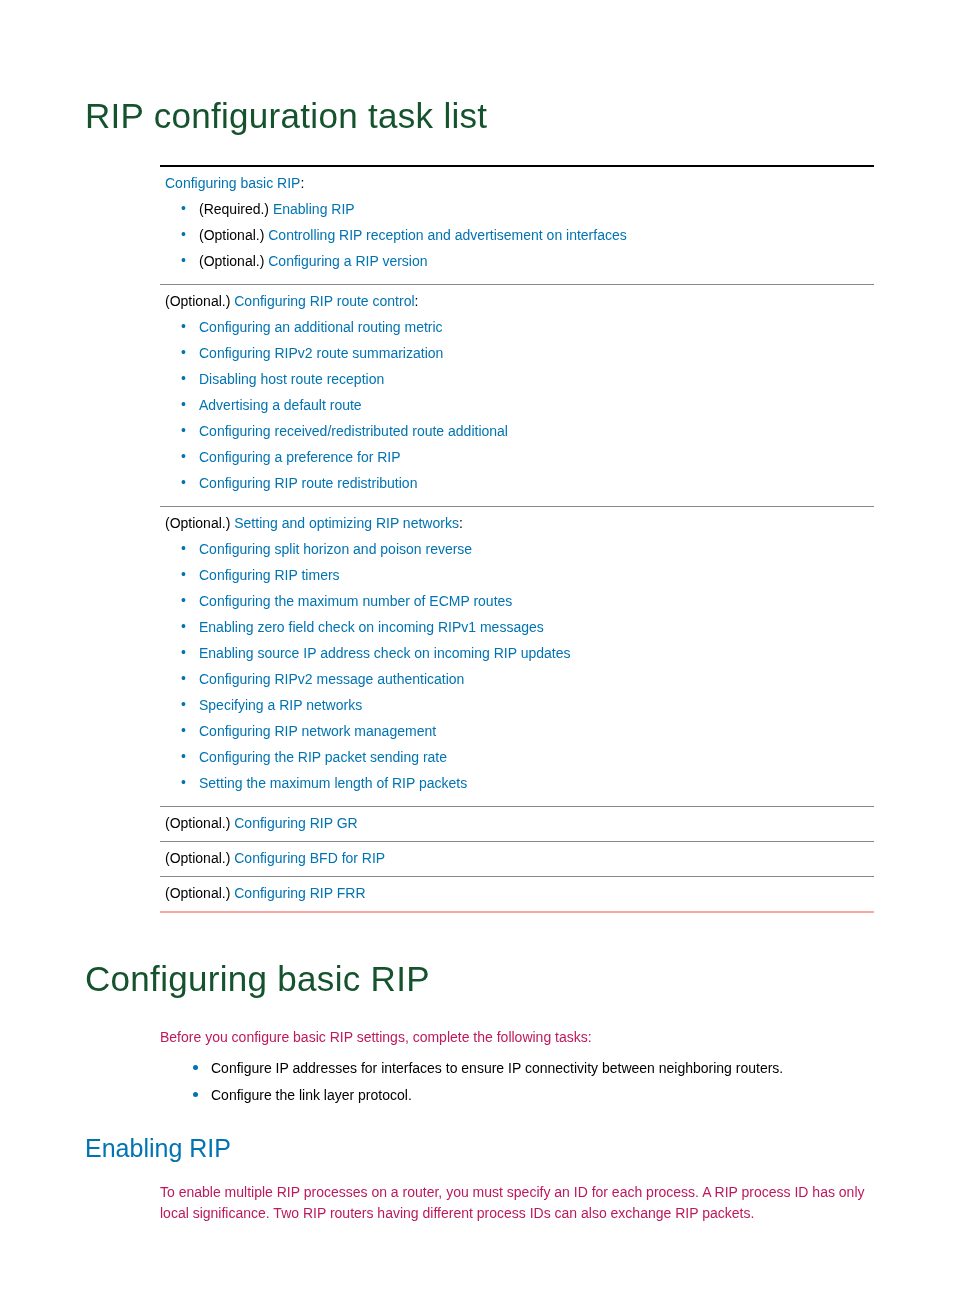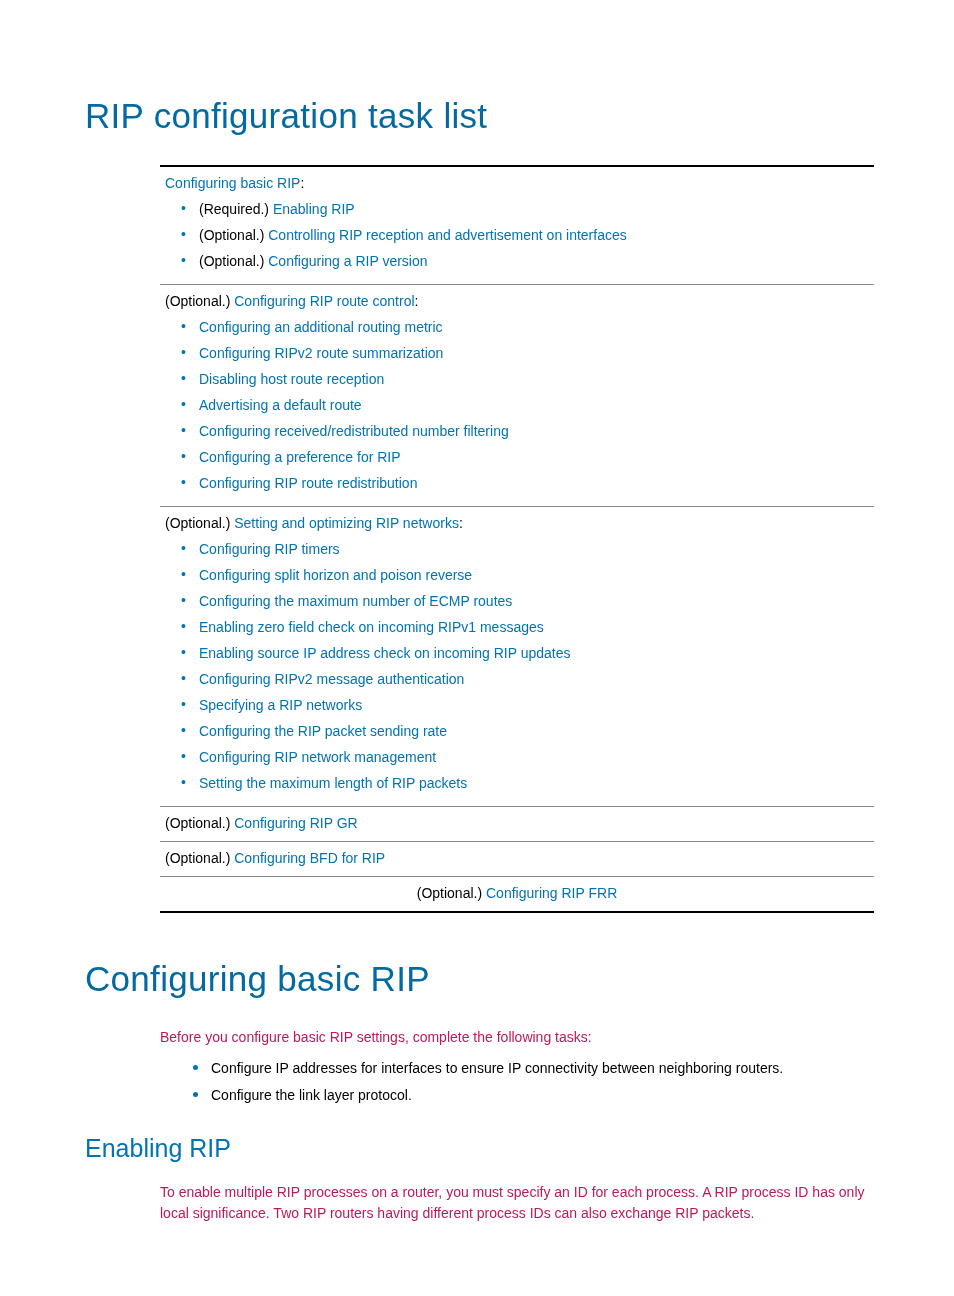--- a/index.html
+++ b/index.html
@@ -8,21 +8,21 @@
     padding: 90px 80px 60px 85px;
     color: #000;
     width: 954px;
     box-sizing: border-box;
     font-size: 14px;
     line-height: 1.5;
   }
   h1 {
     font-family: "Helvetica Neue", Arial, sans-serif;
     font-weight: 300;
-    color: #0369a1;
+    color: #14532d;
     font-size: 35px;
     margin: 0 0 22px 0;
     letter-spacing: 0.3px;
   }
   h2 {
     font-family: "Helvetica Neue", Arial, sans-serif;
     font-weight: 300;
     color: #0073b3;
     font-size: 25px;
     margin: 24px 0 14px 0;
@@ -36,21 +36,21 @@
     border-bottom: 2px solid #000;
     padding: 6px 5px 5px 5px;
     font-weight: bold;
     font-size: 14px;
   }
   .section {
     border-bottom: 1px solid #888;
     padding: 6px 5px 7px 5px;
     font-size: 14px;
   }
-  .section:last-child { border-bottom: 2px solid #000000; text-align: center; }
+  .section:last-child { border-bottom: 2px solid #fca5a5; }
   .blue { color: #0073b3; }
   ul.task-ul {
     list-style: none;
     margin: 4px 0 0 0;
     padding: 0 0 0 20px;
   }
   ul.task-ul > li {
     position: relative;
     padding-left: 14px;
     margin: 5px 0;
@@ -108,38 +108,38 @@
     </ul>
   </div>
 
   <div class="section">
     <span>(Optional.) </span><span class="blue">Configuring RIP route control</span><span class="black">:</span>
     <ul class="task-ul">
       <li><span class="blue">Configuring an additional routing metric</span></li>
       <li><span class="blue">Configuring RIPv2 route summarization</span></li>
       <li><span class="blue">Disabling host route reception</span></li>
       <li><span class="blue">Advertising a default route</span></li>
-      <li><span class="blue">Configuring received/redistributed number filtering</span></li>
+      <li><span class="blue">Configuring received/redistributed route additional</span></li>
       <li><span class="blue">Configuring a preference for RIP</span></li>
       <li><span class="blue">Configuring RIP route redistribution</span></li>
     </ul>
   </div>
 
   <div class="section">
     <span>(Optional.) </span><span class="blue">Setting and optimizing RIP networks</span><span class="black">:</span>
     <ul class="task-ul">
+      <li><span class="blue">Configuring split horizon and poison reverse</span></li>
       <li><span class="blue">Configuring RIP timers</span></li>
-      <li><span class="blue">Configuring split horizon and poison reverse</span></li>
       <li><span class="blue">Configuring the maximum number of ECMP routes</span></li>
       <li><span class="blue">Enabling zero field check on incoming RIPv1 messages</span></li>
       <li><span class="blue">Enabling source IP address check on incoming RIP updates</span></li>
       <li><span class="blue">Configuring RIPv2 message authentication</span></li>
       <li><span class="blue">Specifying a RIP networks</span></li>
+      <li><span class="blue">Configuring RIP network management</span></li>
       <li><span class="blue">Configuring the RIP packet sending rate</span></li>
-      <li><span class="blue">Configuring RIP network management</span></li>
       <li><span class="blue">Setting the maximum length of RIP packets</span></li>
     </ul>
   </div>
 
   <div class="section">
     <span>(Optional.) </span><span class="blue">Configuring RIP GR</span>
   </div>
 
   <div class="section">
     <span>(Optional.) </span><span class="blue">Configuring BFD for RIP</span>

